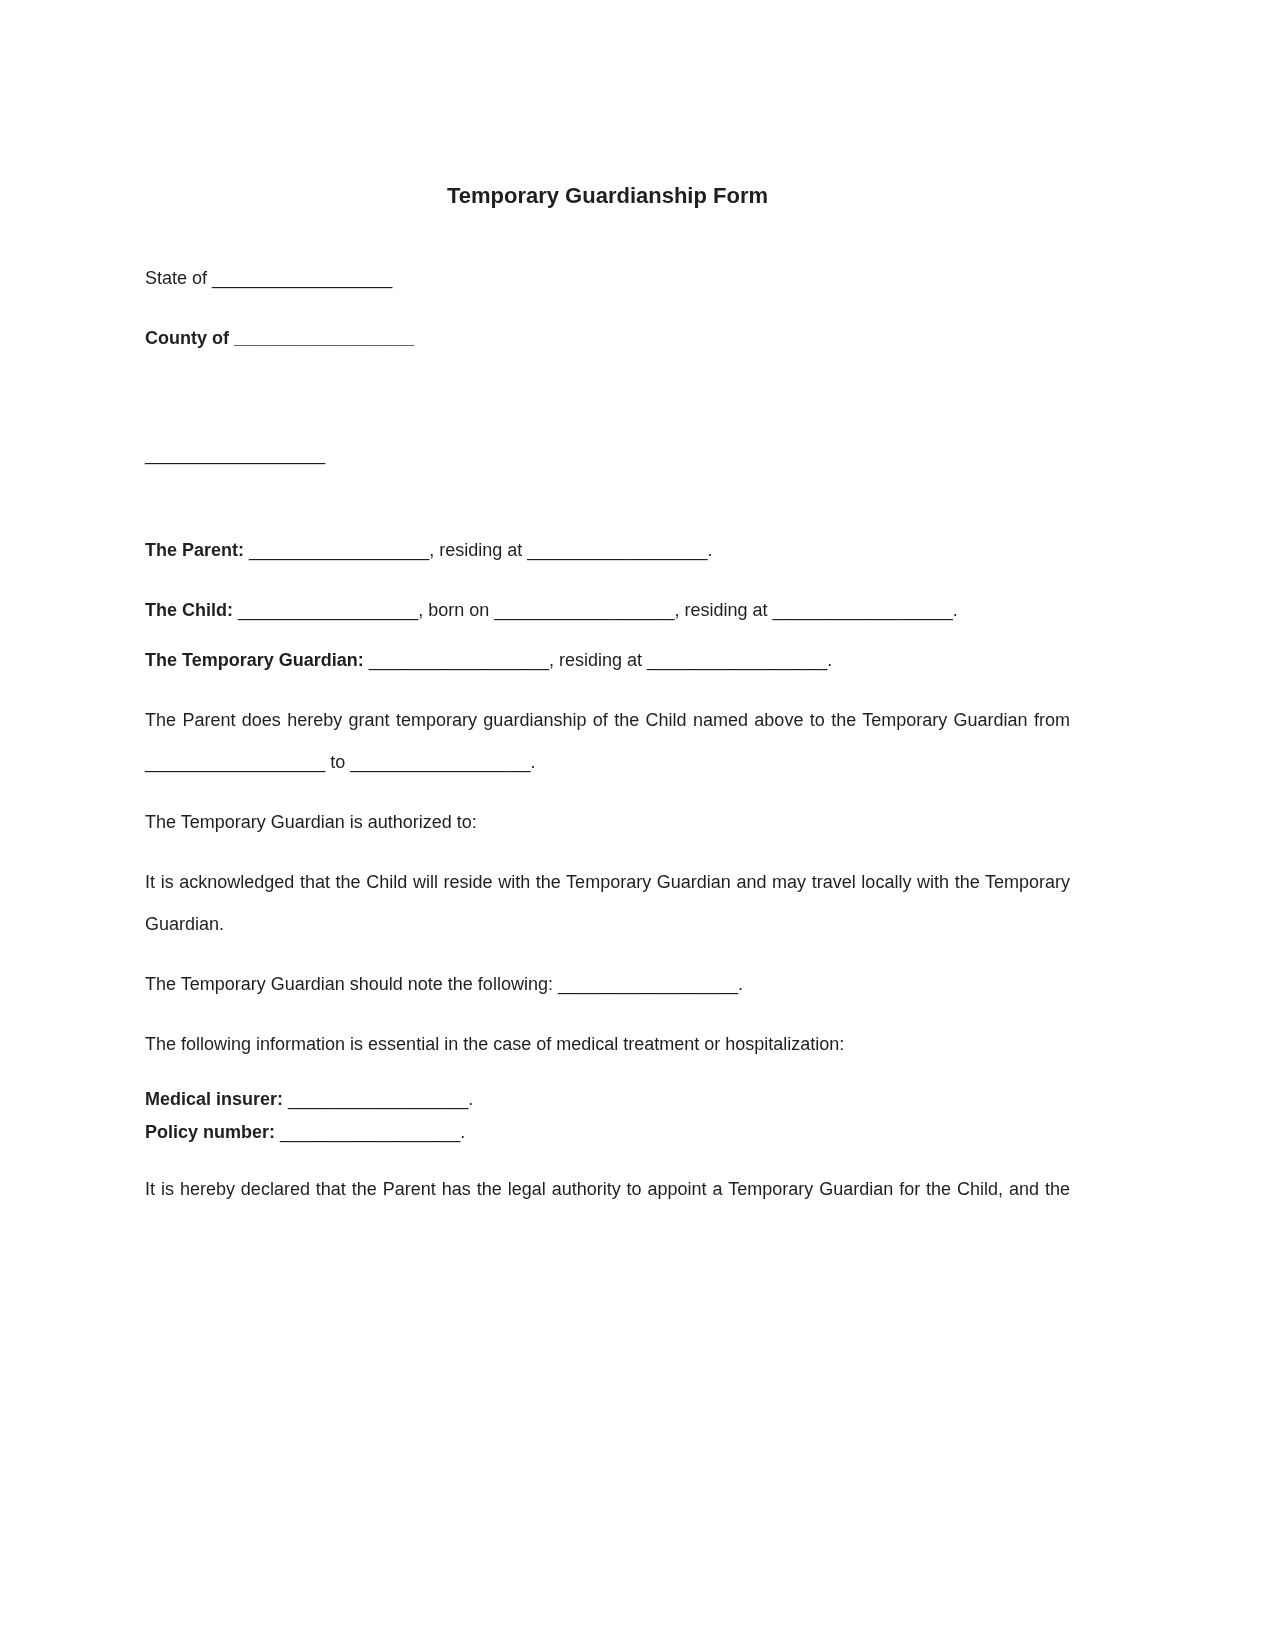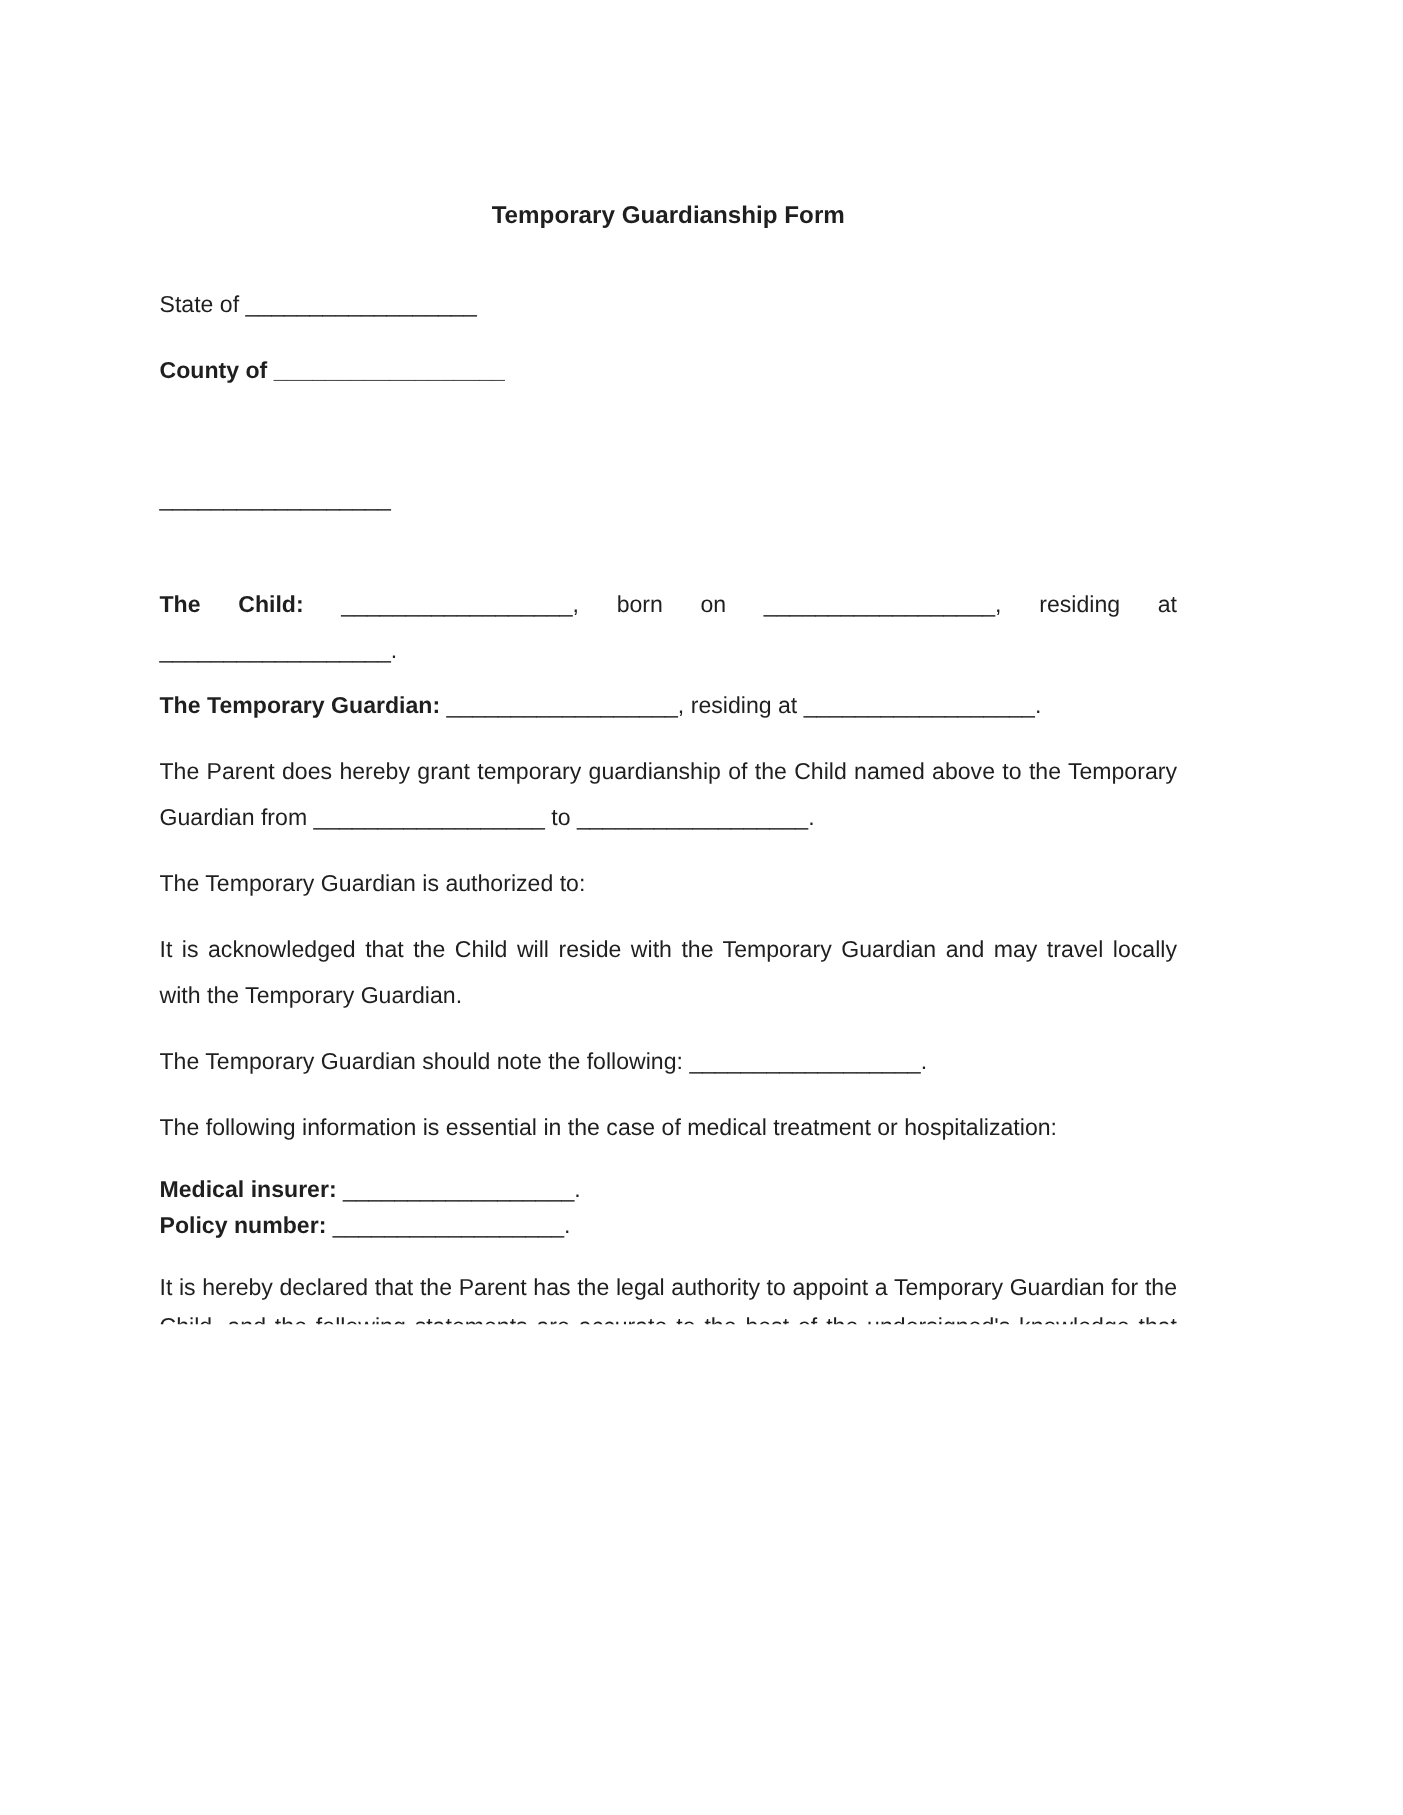--- a/index.html
+++ b/index.html
@@ -24,21 +24,21 @@
     width: 925px;
   }
   .doc-title {
     font-size: 22px;
     font-weight: bold;
     line-height: 26px;
     text-align: center;
     margin: 0 0 48px 0;
   }
   p.para {
-    font-size: 21px;
+    font-size: 18px;
     line-height: 42px;
     margin: 0 0 18px 0;
     text-align: justify;
   }
   p.para.no-justify { text-align: left; }
   p.para.gap-after-county { margin-bottom: 74px; font-weight: bold; }
   p.para.gap-after-blank  { margin-bottom: 54px; }
   p.para.gap-after-child  { margin-bottom: 8px; }
   p.para.tight {
     line-height: 33px;
@@ -86,20 +86,21 @@
   <div class="content">
 
     <h1 class="doc-title">Temporary Guardianship Form</h1>
 
     <p class="para no-justify">State of __________________</p>
 
     <p class="para no-justify gap-after-county">County of __________________</p>
 
     <p class="para no-justify gap-after-blank">__________________</p>
 
+    <p class="para"><span class="bold">The Parent:</span><span> __________________, residing at __________________.</span></p>
 
     <p class="para gap-after-child"><span class="bold">The Child:</span><span> __________________, born on __________________, residing at __________________.</span></p>
 
     <p class="para"><span class="bold">The Temporary Guardian:</span><span> __________________, residing at __________________.</span></p>
 
     <p class="para">The Parent does hereby grant temporary guardianship of the Child named above to the Temporary Guardian from __________________ to __________________.</p>
 
     <p class="para no-justify">The Temporary Guardian is authorized to:</p>
 
     <p class="para">It is acknowledged that the Child will reside with the Temporary Guardian and may travel locally with the Temporary Guardian.</p>

